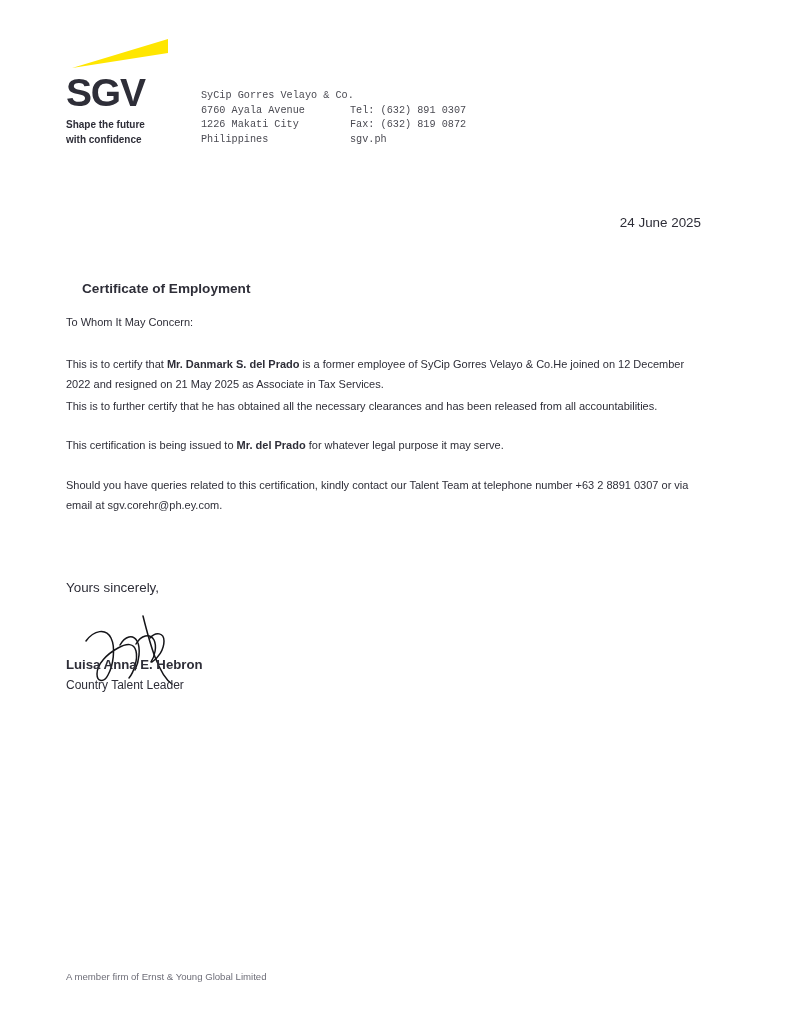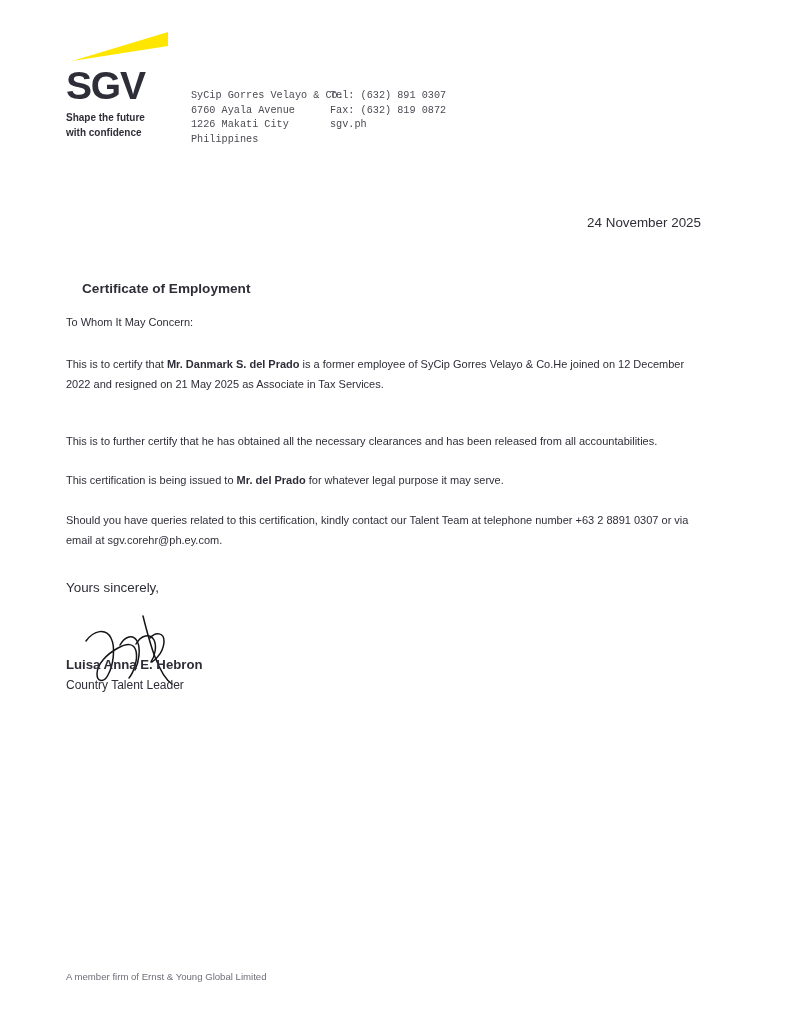--- a/index.html
+++ b/index.html
@@ -23,21 +23,22 @@
     background: #ffffff;
   }
 
   
   .letterhead {
     position: absolute;
     left: 66px;
     top: 32px;
     width: 660px;
     display: flex;
-    align-items: flex-start;
+    align-items: flex-end;
+    gap: 10px;
   }
   .brand-block {
     width: 125px;
     flex: 0 0 125px;
   }
   .brand-wedge {
     width: 96px;
     height: 30px;
     margin-left: 6px;
     margin-bottom: 4px;
@@ -106,21 +107,21 @@
     top: 312px;
     width: 640px;
   }
   .body-area p {
     margin: 0 0 19px 0;
     font-size: 11px;
     line-height: 20.5px;
     color: #2e2e38;
   }
   .body-area p.salutation { margin-bottom: 21px; }
-  .body-area p.tight { margin-bottom: 36px; }
+  .body-area p.tight { margin-bottom: 1px; }
   .body-area p b { font-weight: bold; }
 
   .closing {
     position: absolute;
     left: 66px;
     top: 578px;
     font-size: 13.4px;
     line-height: 20.5px;
     color: #2e2e38;
   }
@@ -195,21 +196,21 @@
     </div>
 
     <div class="address-col">
       <div class="contact-line">Tel: (632) 891 0307</div>
       <div class="contact-line">Fax: (632) 819 0872</div>
       <div class="contact-line">sgv.ph</div>
     </div>
 
   </div>
 
-  <div class="doc-date">24 November 2025</div>
+  <div class="doc-date">24 June 2025</div>
 
   <h1 class="doc-title">Certificate of Employment</h1>
 
   <div class="body-area">
 
     <p class="salutation">To Whom It May Concern:</p>
 
     <p class="tight">
       <span>This is to certify that </span><b>Mr. Danmark S. del Prado</b><span> is a former employee of SyCip Gorres Velayo &amp; Co.He joined on 12 December 2022 and resigned on 21 May 2025 as Associate in Tax Services.</span>
     </p>

